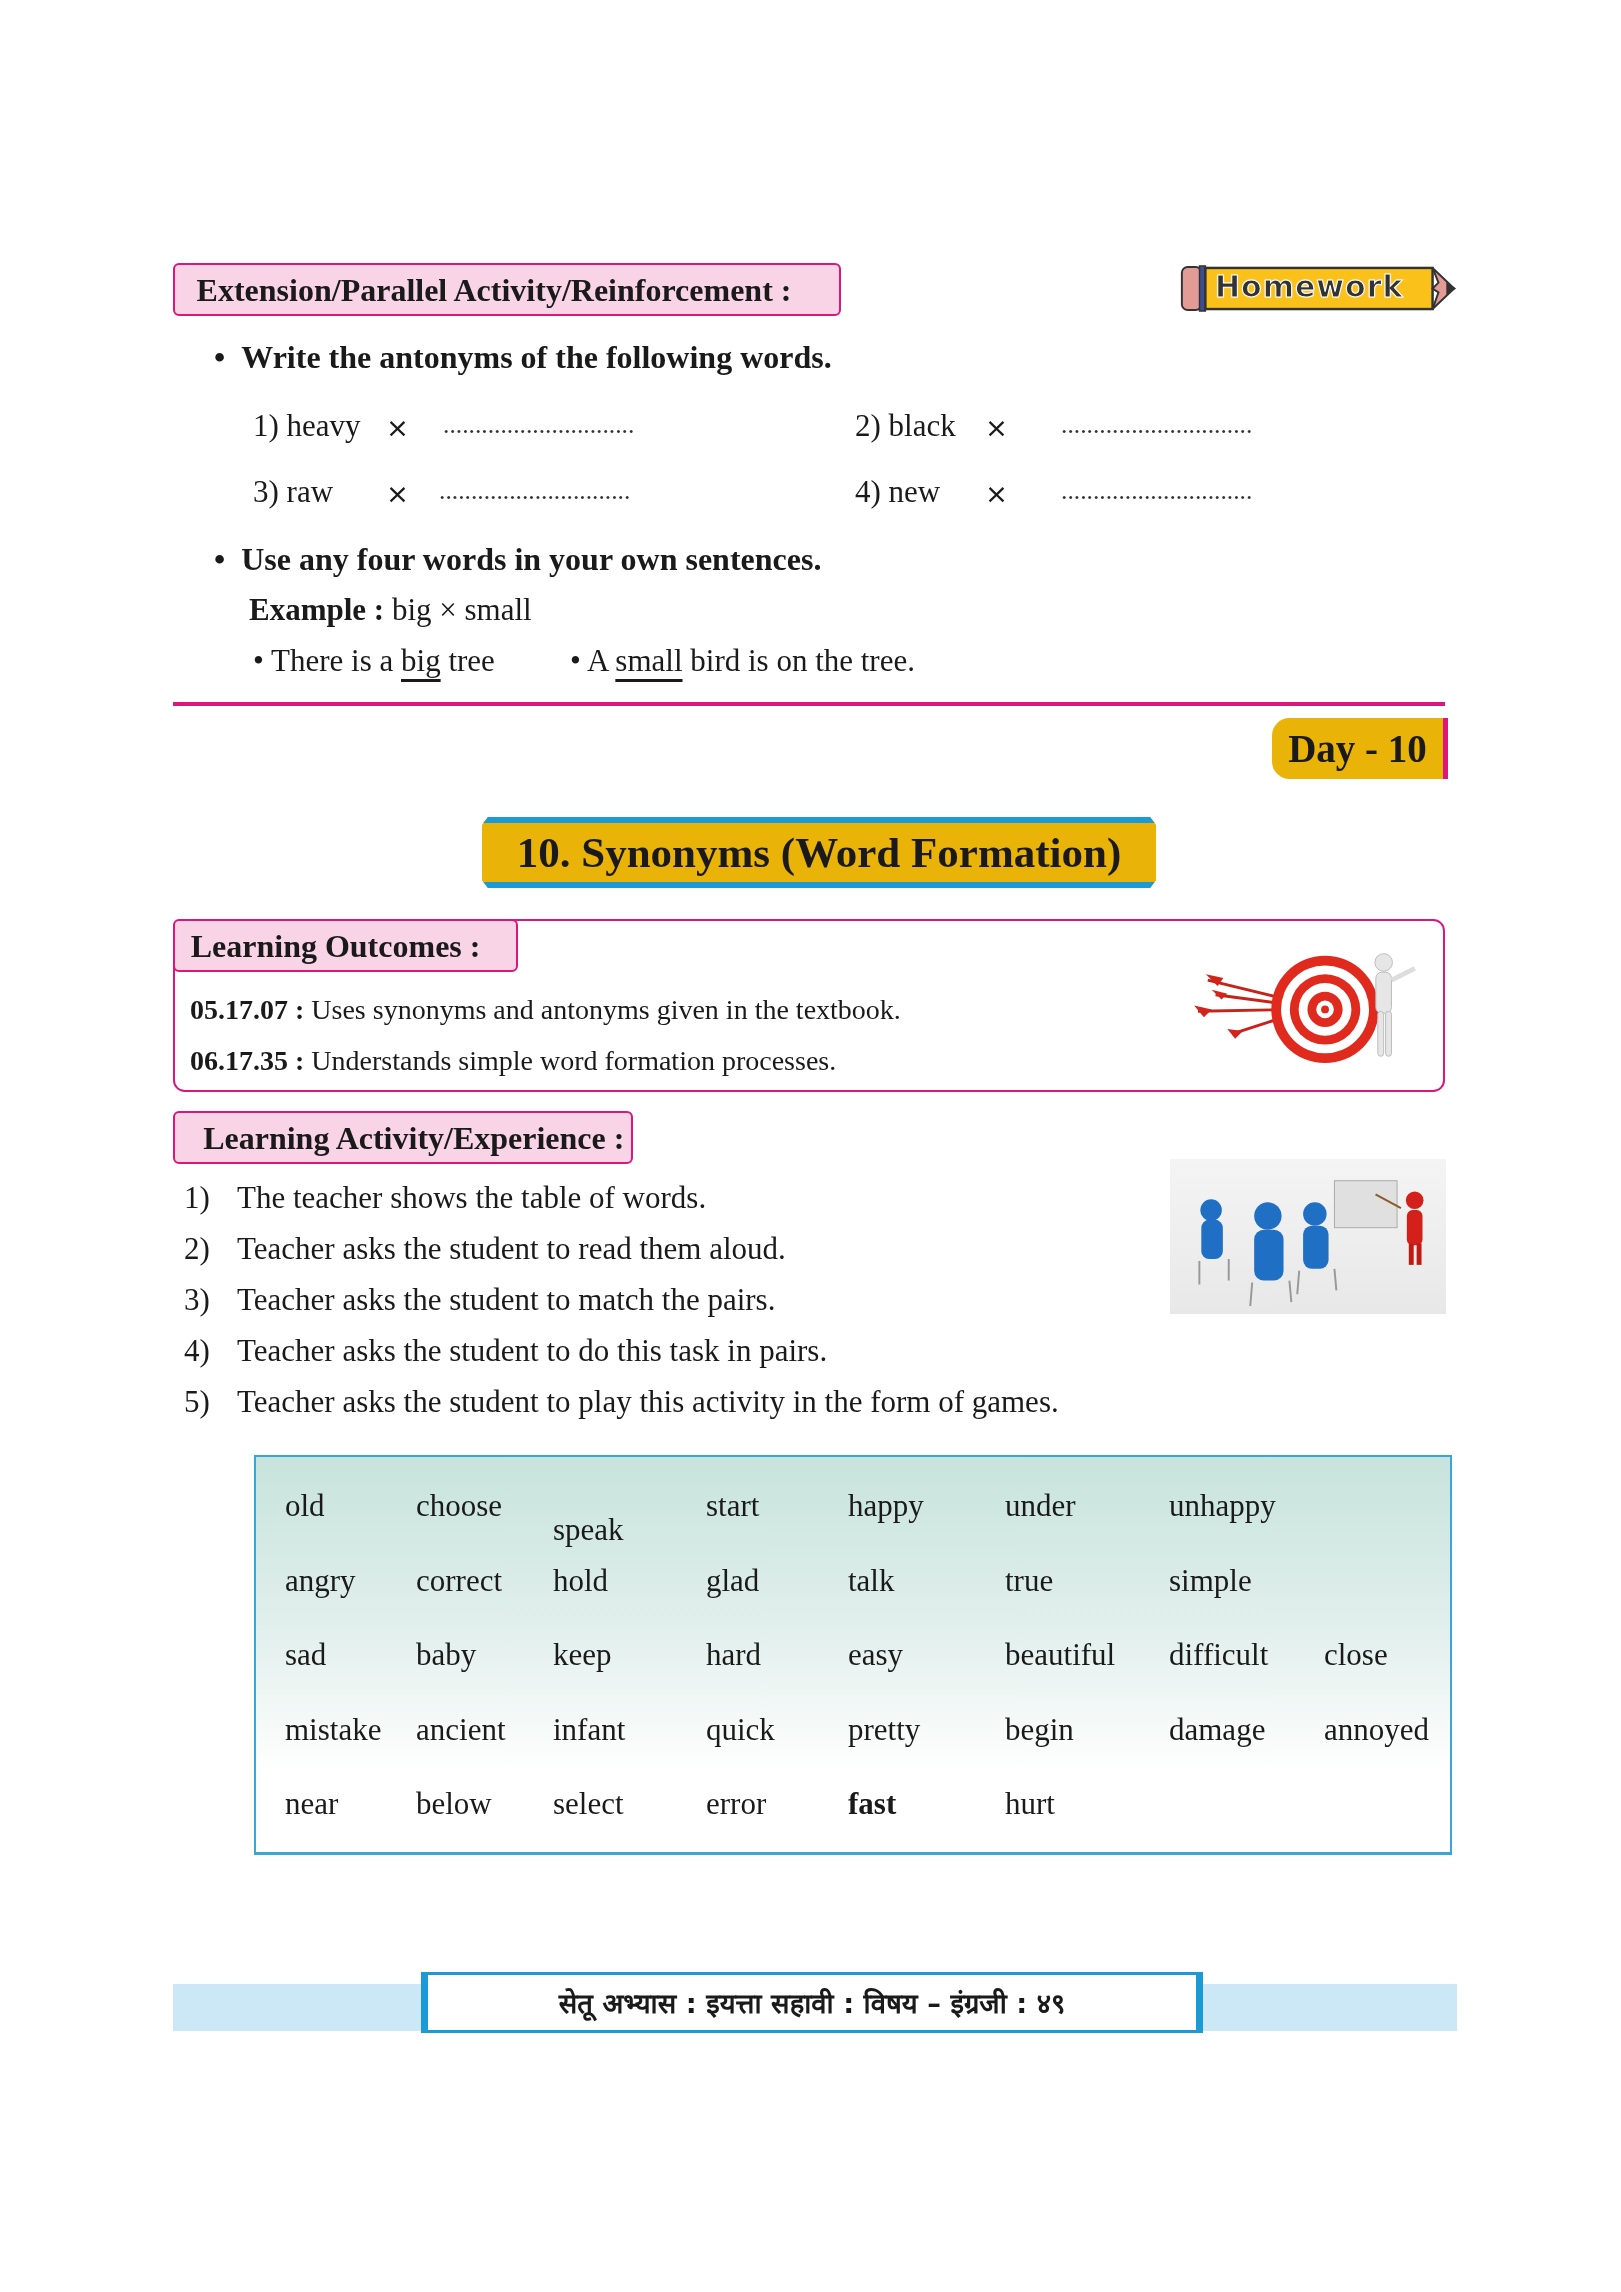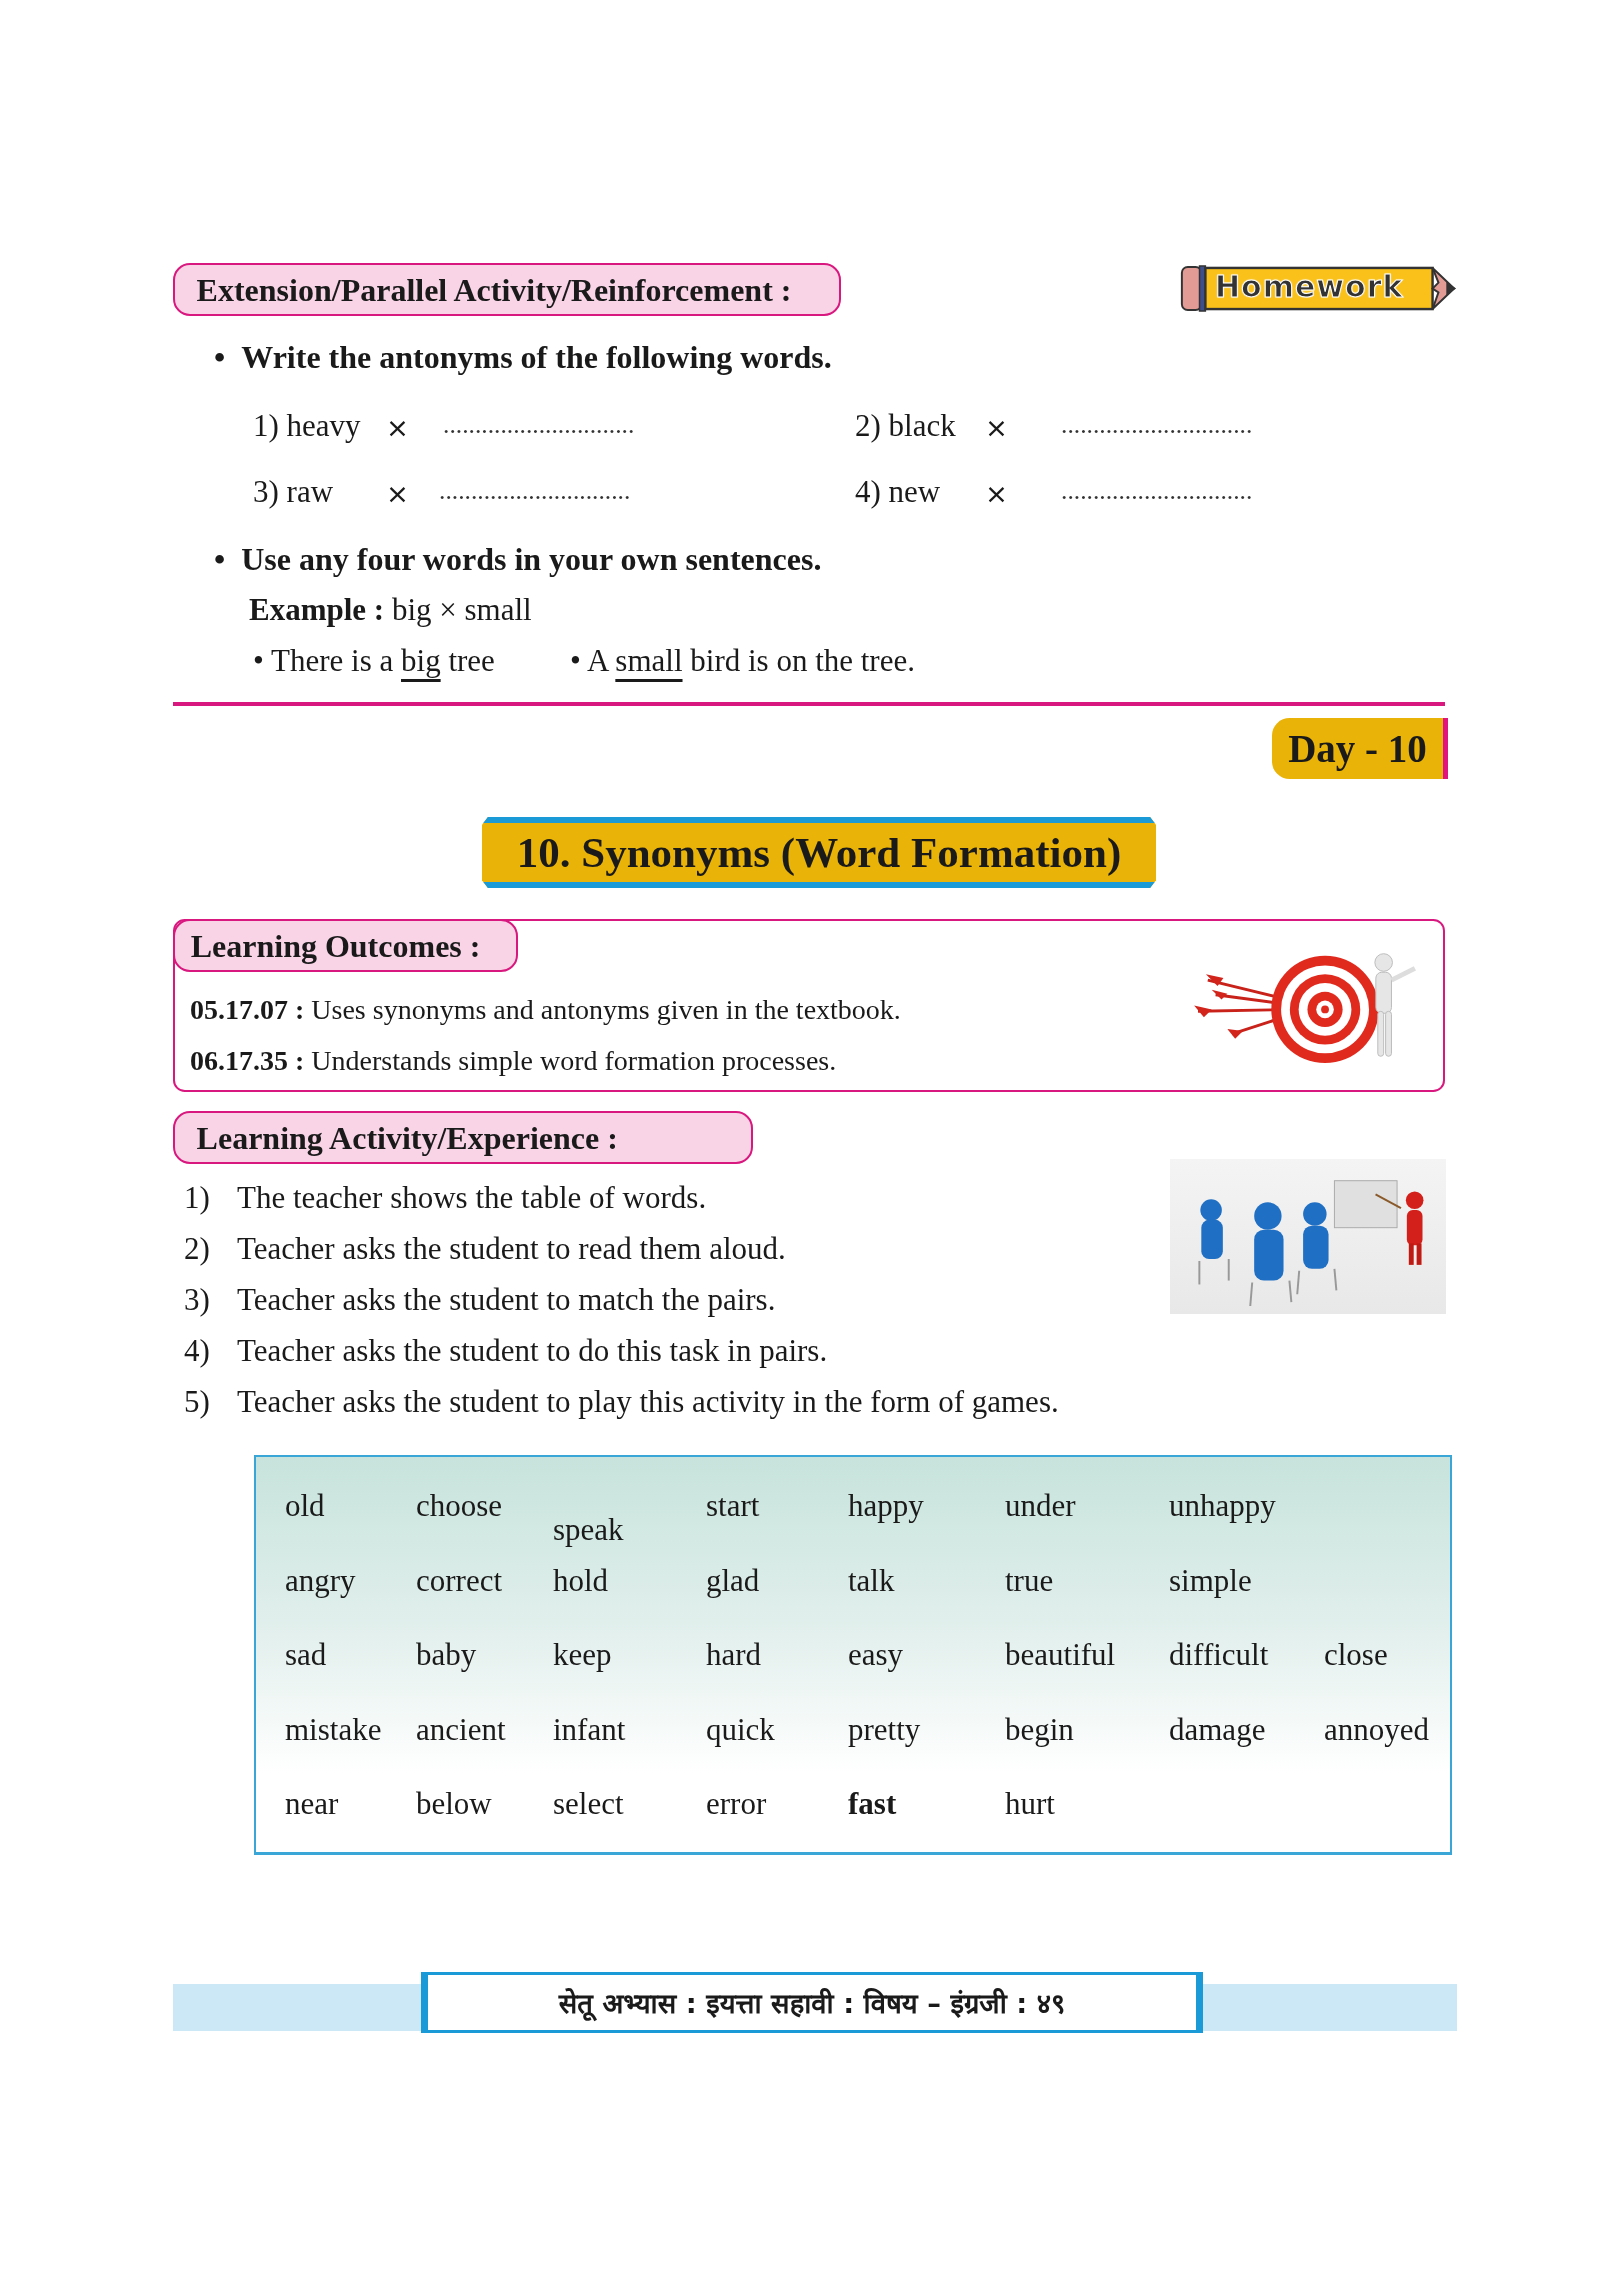--- a/index.html
+++ b/index.html
@@ -1,19 +1,19 @@
 <!DOCTYPE html>
 <html><head>
 <meta charset="utf-8">
 <style>
   html, body { margin:0; padding:0; background:#ffffff; }
   body { width:1621px; height:2293px; position:relative; overflow:hidden;
          font-family:"Liberation Serif","DejaVu Serif",serif; color:#1a1a1a; }
   .abs { position:absolute; }
-  .pink-label { position:absolute; background:#f9d3e6; border:2.9px solid #d9187f; border-radius:17px;
+  .pink-label { position:absolute; background:#f9d3e6; border:2.9px solid #d9187f; border-radius:6px;
                 box-sizing:border-box; font-weight:bold; font-size:32px; line-height:1; display:flex; align-items:center; padding-left:21.6px; }
   .bullet-head { font-weight:bold; font-size:32px; }
   .txt { font-size:31px; white-space:nowrap; }
   .dots { font-size:25.5px; letter-spacing:0; color:#333; }
   .times { font-family:"DejaVu Sans",sans-serif; font-size:27.4px; }
   .rule { position:absolute; left:173px; width:1272px; height:3.9px; background:#d9187f; }
   .day-badge { position:absolute; left:1272px; top:718px; width:176px; height:61px; background:#eab308;
                border-radius:17.6px 0 0 17.6px; border-right:5.9px solid #e0157f; box-sizing:border-box;
                font-weight:bold; font-size:39px; display:flex; align-items:center; justify-content:center; }
   .title-bar { position:absolute; left:482px; top:817px; width:674px; height:71px; background:#eab308;
@@ -144,21 +144,21 @@
     <g fill="#e6e6e6" stroke="#bbb" stroke-width="1">
       <circle cx="200" cy="22" r="9"></circle>
       <rect x="192" y="32" width="16" height="42" rx="6"></rect>
       <rect x="194" y="72" width="6" height="46" rx="3"></rect>
       <rect x="202" y="72" width="6" height="46" rx="3"></rect>
       <line x1="208" y1="40" x2="232" y2="28" stroke="#ddd" stroke-width="5"></line>
     </g>
   </svg>
 </div>
 
-<div class="pink-label" style="left:173px;top:1111px;width:580px;height:53px;padding-left:21.6px;">
+<div class="pink-label" style="left:173px;top:1111px;width:460px;height:53px;padding-left:21.6px;justify-content:center;">
   <span>Learning Activity/Experience :</span>
 </div>
 
 <div class="abs" style="left:184px;top:1180px;">
   <div class="txt" style="position:absolute;top:0;">
     <span style="display:inline-block;width:53px;">1)</span><span>The teacher shows the table of words.</span>
   </div>
   <div class="txt" style="position:absolute;top:51px;">
     <span style="display:inline-block;width:53px;">2)</span><span>Teacher asks the student to read them aloud.</span>
   </div>

